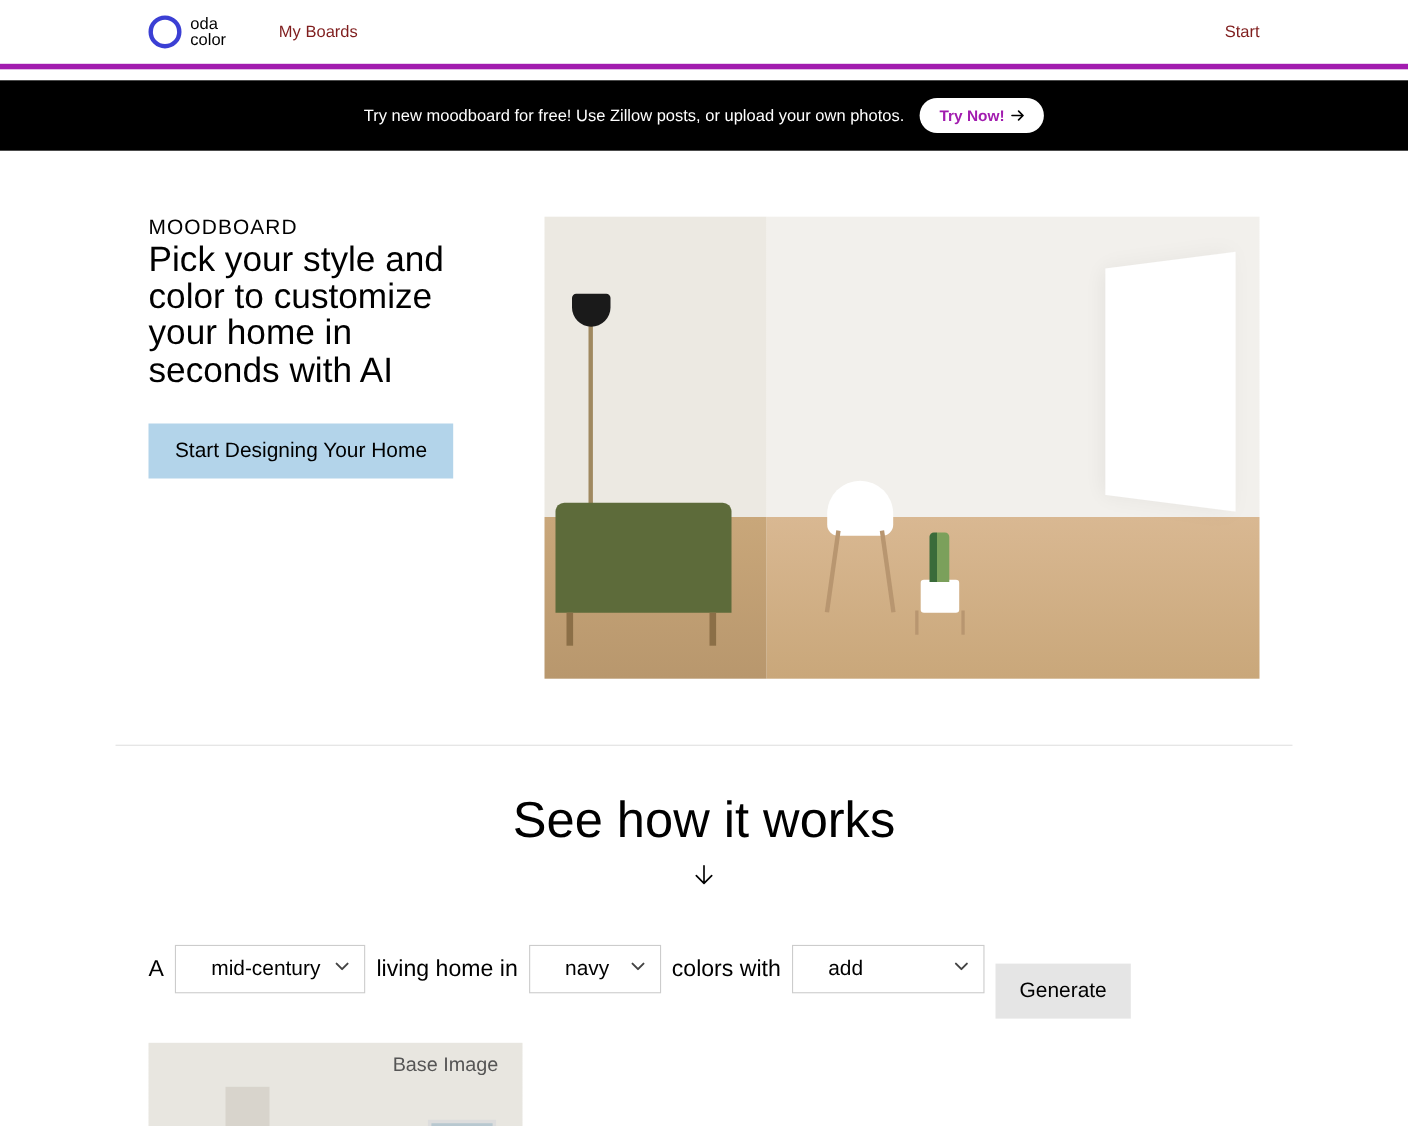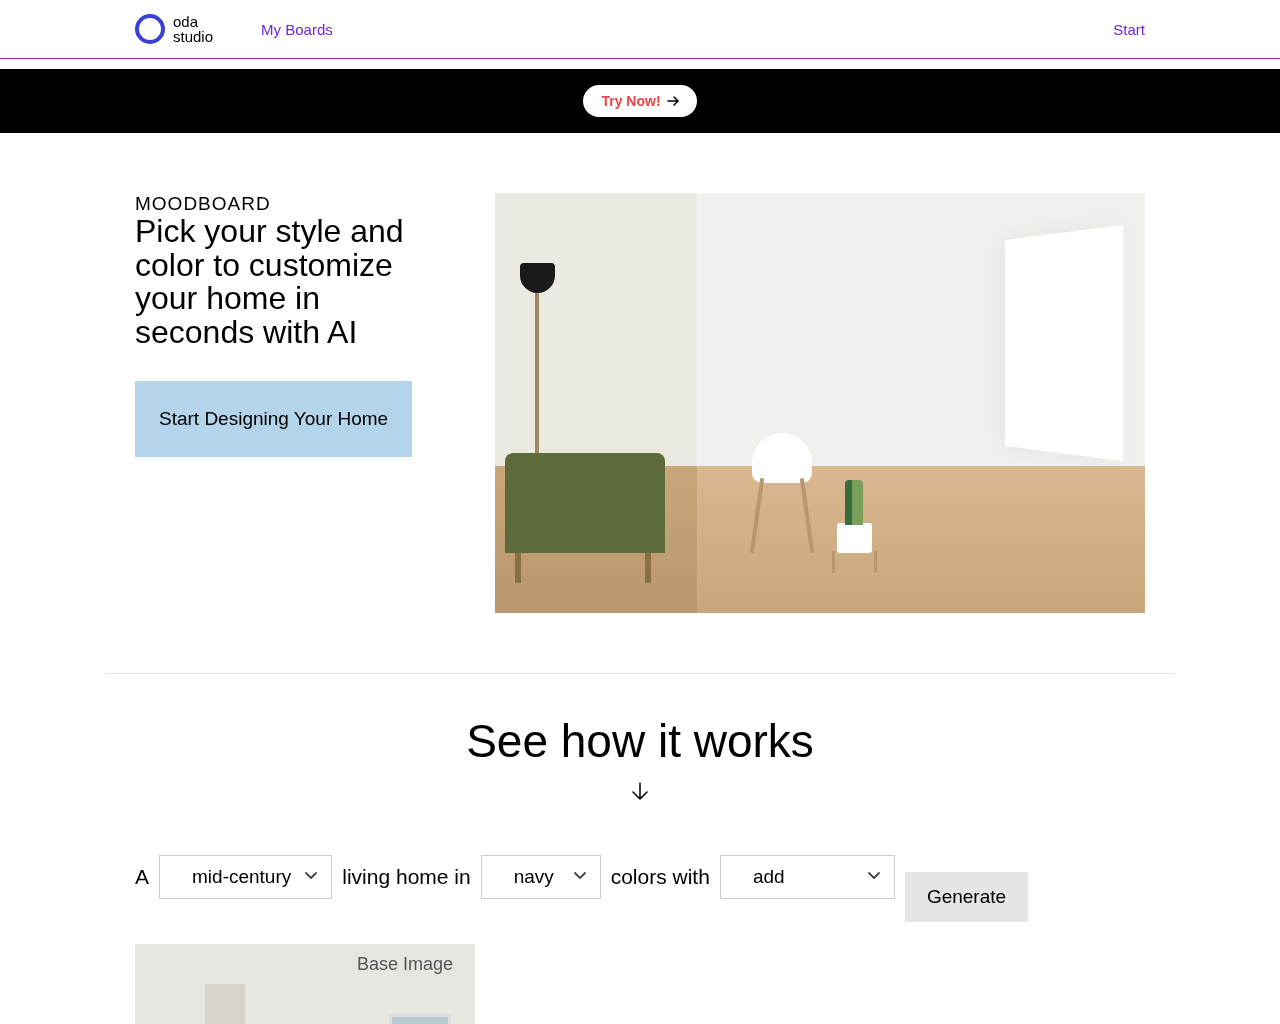--- a/index.html
+++ b/index.html
@@ -14,21 +14,21 @@
       background: #fff;
       width: 1280px;
     }
     
     
     .header {
       display: flex;
       align-items: center;
       justify-content: space-between;
       padding: 14px 135px;
-      border-bottom: 1px solid #a21caf;
+      border-bottom: 5px solid #a21caf;
     }
     
     .header-left {
       display: flex;
       align-items: center;
       gap: 48px;
     }
     
     .logo {
       display: flex;
@@ -46,42 +46,42 @@
     .logo-text {
       display: flex;
       flex-direction: column;
       line-height: 1;
       font-size: 15px;
       font-weight: 500;
     }
     
     .nav-link {
       font-size: 15px;
-      color: #6d28d9;
+      color: #7f1d1d;
     }
     
     
     .banner {
       background: #000;
       color: #fff;
       display: flex;
       align-items: center;
       justify-content: center;
       gap: 14px;
       padding: 16px 0;
       margin-top: 10px;
     }
     
     .banner-text {
       font-size: 15px;
     }
     
     .try-now-btn {
       background: #fff;
-      color: #ef4444;
+      color: #a21caf;
       border: none;
       border-radius: 20px;
       padding: 8px 18px;
       font-size: 14px;
       font-weight: 600;
       display: flex;
       align-items: center;
       gap: 6px;
       cursor: pointer;
     }
@@ -106,21 +106,21 @@
     .hero-title {
       font-size: 32px;
       font-weight: 300;
       line-height: 1.05;
       margin-bottom: 32px;
     }
     
     .start-btn {
       background: #b3d4ea;
       border: none;
-      padding: 27px 24px;
+      padding: 14px 24px;
       font-size: 19px;
       font-weight: 400;
       cursor: pointer;
     }
     
     .hero-image {
       flex: 1;
       height: 420px;
       display: flex;
     }
@@ -354,29 +354,30 @@
   </style>
 </head>
 <body>
 
 <header class="header">
   <div class="header-left">
     <a class="logo">
       <span class="logo-circle"></span>
       <span class="logo-text">
         <span>oda</span>
-        <span>studio</span>
+        <span>color</span>
       </span>
     </a>
     <a class="nav-link">My Boards</a>
   </div>
   <a class="nav-link">Start</a>
 </header>
 
 <div class="banner">
+  <span class="banner-text">Try new moodboard for free! Use Zillow posts, or upload your own photos.</span>
   <button class="try-now-btn">
     <span>Try Now!</span>
     <span>
       <svg width="12" height="10" viewBox="0 0 12 10" fill="none">
         <path d="M1 5h9M7 1l4 4-4 4" stroke="#000" stroke-width="1.5" stroke-linecap="round" stroke-linejoin="round"></path>
       </svg>
     </span>
   </button>
 </div>
 

